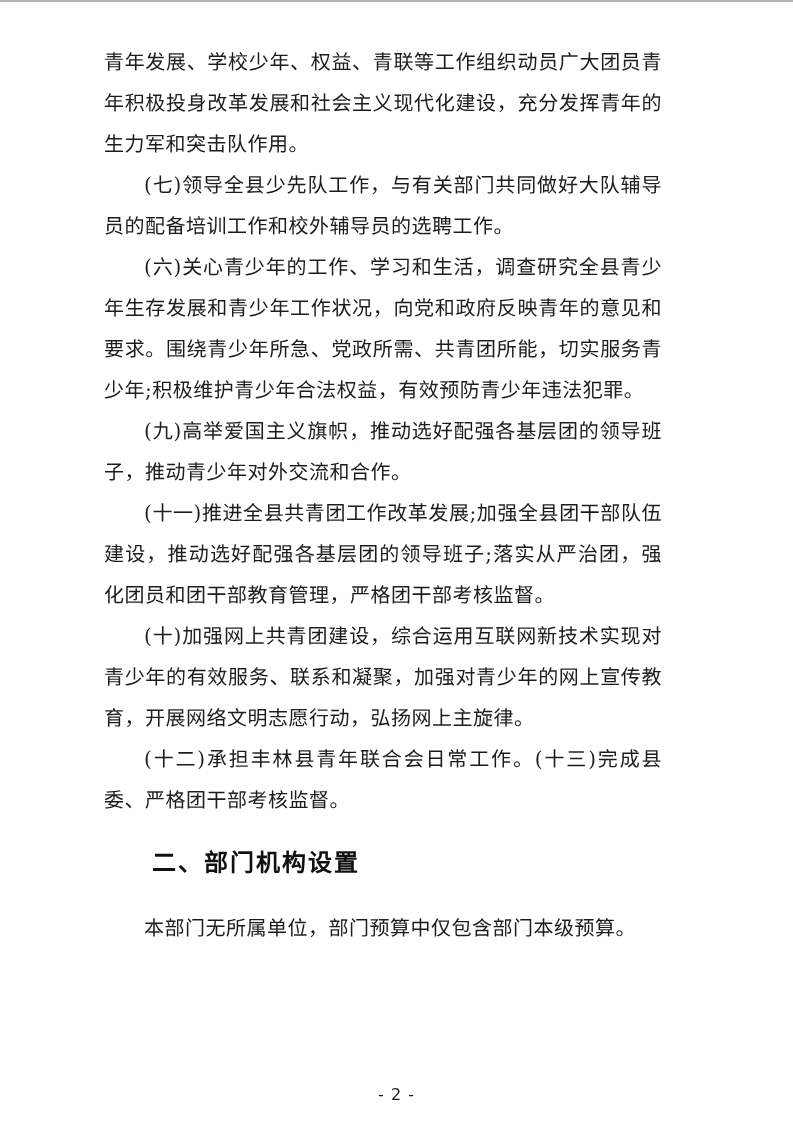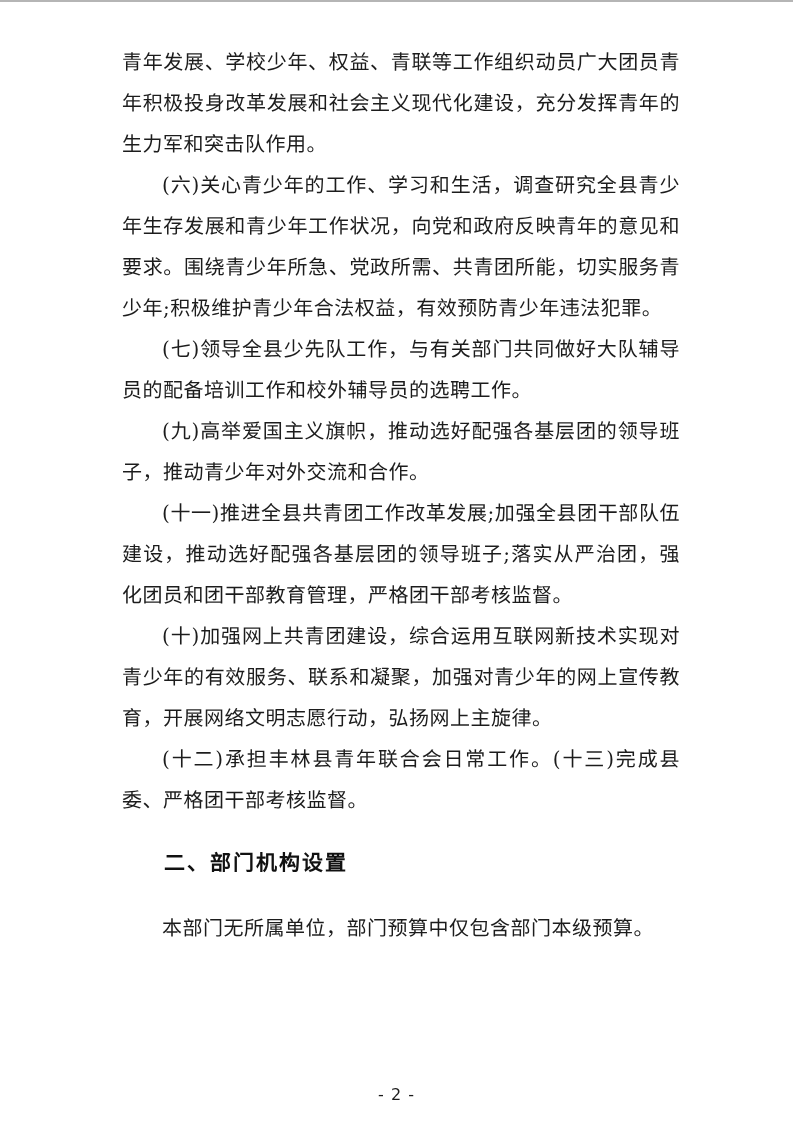--- a/index.html
+++ b/index.html
@@ -14,41 +14,41 @@
     background: #ffffff;
     border-top: 2px solid #b5b5b5;
     box-sizing: border-box;
     overflow: hidden;
     font-family: "DejaVu Serif", "Liberation Serif", serif;
     color: #1c1c1c;
   }
   .content {
     position: absolute;
     top: 40px;
-    left: 122px;
+    left: 104px;
     width: 558px;
   }
   .para {
     margin: 0;
     font-size: 20px;
     line-height: 41px;
     text-align: justify;
     text-justify: inter-character;
     letter-spacing: 0.5px;
     color: #1c1c1c;
   }
   .para.indent {
     text-indent: 2em;
   }
   .section-heading {
     margin: 27px 0 30px 0;
     padding-left: 2em;
     font-family: "DejaVu Sans", "Liberation Sans", sans-serif;
     font-weight: bold;
-    font-size: 21px;
+    font-size: 24px;
     line-height: 30px;
     color: #111111;
     letter-spacing: 2px;
   }
   .page-footer {
     position: absolute;
     left: 0;
     bottom: 18px;
     width: 100%;
     text-align: center;
@@ -57,22 +57,22 @@
     color: #1c1c1c;
     letter-spacing: 1px;
   }
 </style>
 </head>
 <body>
 
 <div class="page">
   <div class="content">
     <p class="para">青年发展、学校少年、权益、青联等工作组织动员广大团员青年积极投身改革发展和社会主义现代化建设，充分发挥青年的生力军和突击队作用。</p>
+    <p class="para indent">(七)领导全县少先队工作，与有关部门共同做好大队辅导员的配备培训工作和校外辅导员的选聘工作。</p>
     <p class="para indent">(六)关心青少年的工作、学习和生活，调查研究全县青少年生存发展和青少年工作状况，向党和政府反映青年的意见和要求。围绕青少年所急、党政所需、共青团所能，切实服务青少年;积极维护青少年合法权益，有效预防青少年违法犯罪。</p>
-    <p class="para indent">(七)领导全县少先队工作，与有关部门共同做好大队辅导员的配备培训工作和校外辅导员的选聘工作。</p>
     <p class="para indent">(九)高举爱国主义旗帜，推动选好配强各基层团的领导班子，推动青少年对外交流和合作。</p>
     <p class="para indent">(十一)推进全县共青团工作改革发展;加强全县团干部队伍建设，推动选好配强各基层团的领导班子;落实从严治团，强化团员和团干部教育管理，严格团干部考核监督。</p>
     <p class="para indent">(十)加强网上共青团建设，综合运用互联网新技术实现对青少年的有效服务、联系和凝聚，加强对青少年的网上宣传教育，开展网络文明志愿行动，弘扬网上主旋律。</p>
     <p class="para indent">(十二)承担丰林县青年联合会日常工作。(十三)完成县委、严格团干部考核监督。</p>
 
     <h2 class="section-heading">二、部门机构设置</h2>
 
     <p class="para indent">本部门无所属单位，部门预算中仅包含部门本级预算。</p>
   </div>
 

